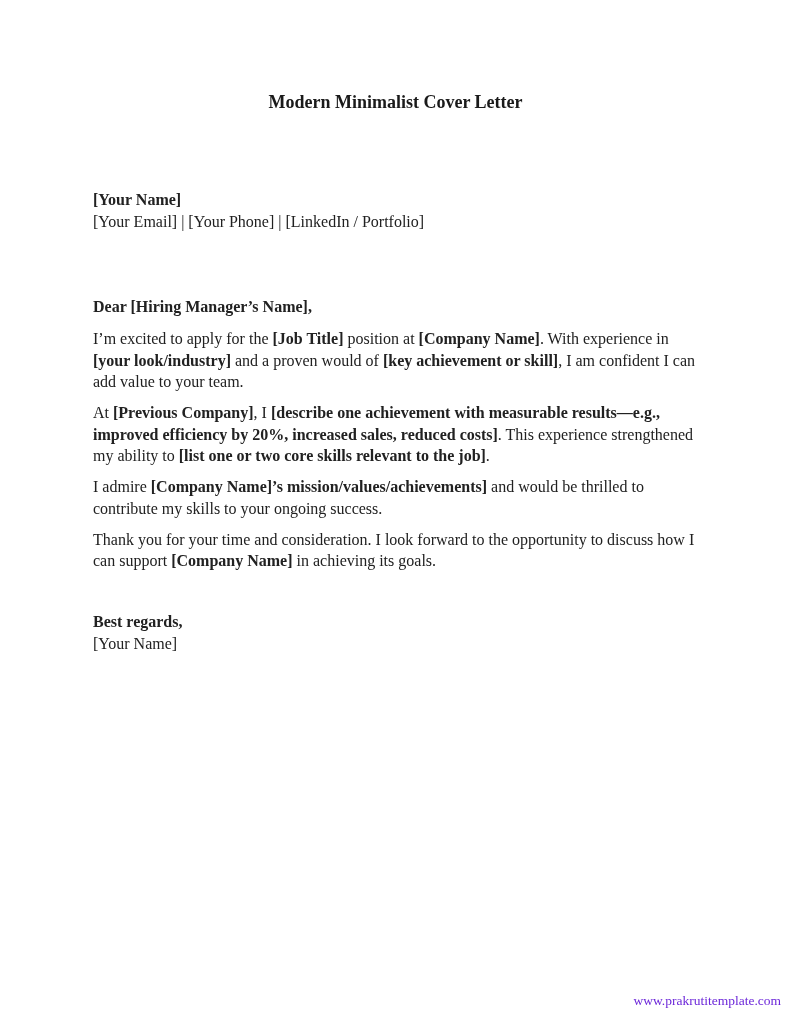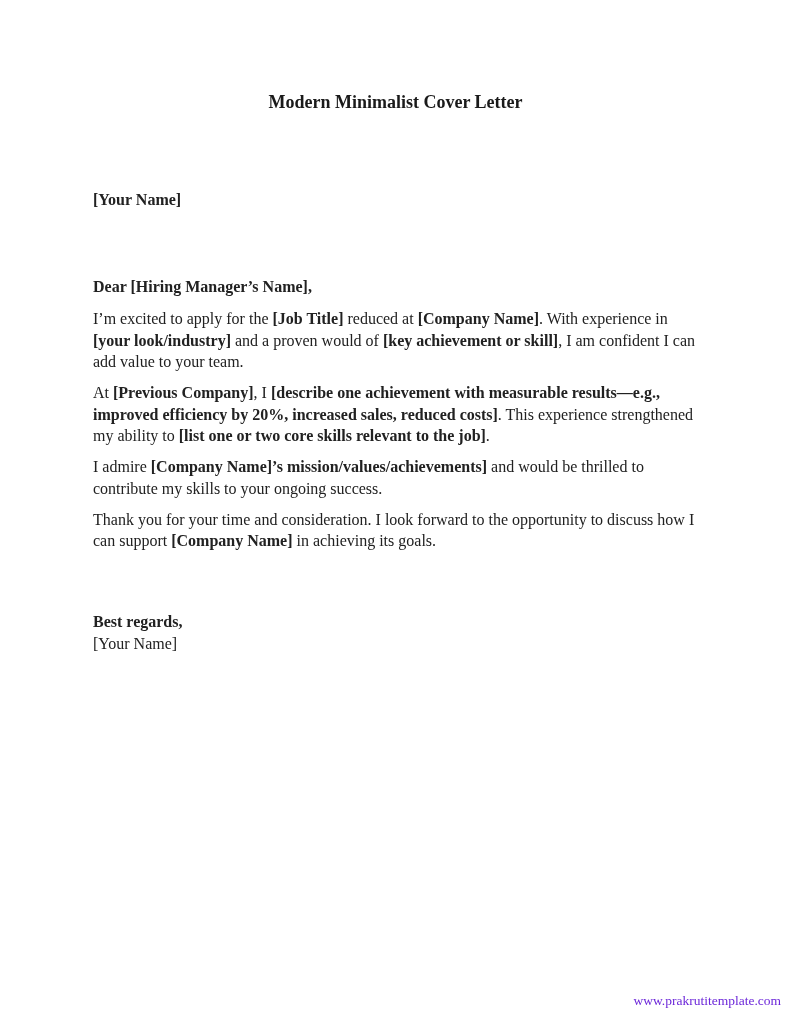--- a/index.html
+++ b/index.html
@@ -28,21 +28,21 @@
     position: absolute;
     top: 189px;
     left: 93px;
     width: 612px;
     font-size: 16px;
     line-height: 21.5px;
   }
   .sender .name { font-weight: bold; }
   .letter-body {
     position: absolute;
-    top: 276px;
+    top: 296px;
     left: 93px;
     width: 612px;
     font-size: 16px;
     line-height: 21.5px;
   }
   .letter-body p { margin: 0 0 9.5px; }
   .letter-body p.salutation { font-weight: bold; margin-bottom: 10.5px; }
   .closing {
     position: absolute;
     top: 611px;
@@ -64,25 +64,26 @@
 </style>
 </head>
 <body>
 
 <div class="page">
 
   <h1 class="doc-title">Modern Minimalist Cover Letter</h1>
 
   <div class="sender">
     <div class="name">[Your Name]</div>
+    <div>[Your Email] | [Your Phone] | [LinkedIn / Portfolio]</div>
   </div>
 
   <div class="letter-body">
     <p class="salutation">Dear [Hiring Manager’s Name],</p>
-    <p><span>I’m excited to apply for the </span><b>[Job Title]</b><span> reduced at </span><b>[Company Name]</b><span>. With experience in </span><b>[your look/industry]</b><span> and a proven would of </span><b>[key achievement or skill]</b><span>, I am confident I can add value to your team.</span></p>
+    <p><span>I’m excited to apply for the </span><b>[Job Title]</b><span> position at </span><b>[Company Name]</b><span>. With experience in </span><b>[your look/industry]</b><span> and a proven would of </span><b>[key achievement or skill]</b><span>, I am confident I can add value to your team.</span></p>
     <p><span>At </span><b>[Previous Company]</b><span>, I </span><b>[describe one achievement with measurable results—e.g., improved efficiency by 20%, increased sales, reduced costs]</b><span>. This experience strengthened my ability to </span><b>[list one or two core skills relevant to the job]</b><span>.</span></p>
     <p><span>I admire </span><b>[Company Name]’s mission/values/achievements]</b><span> and would be thrilled to contribute my skills to your ongoing success.</span></p>
     <p><span>Thank you for your time and consideration. I look forward to the opportunity to discuss how I can support </span><b>[Company Name]</b><span> in achieving its goals.</span></p>
   </div>
 
   <div class="closing">
     <div class="valediction">Best regards,</div>
     <div>[Your Name]</div>
   </div>
 

